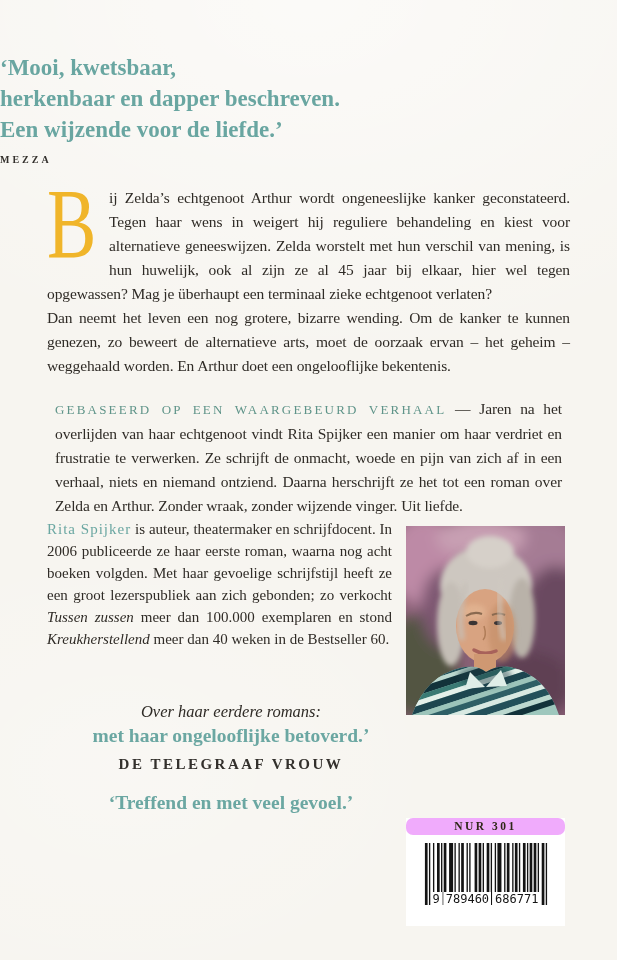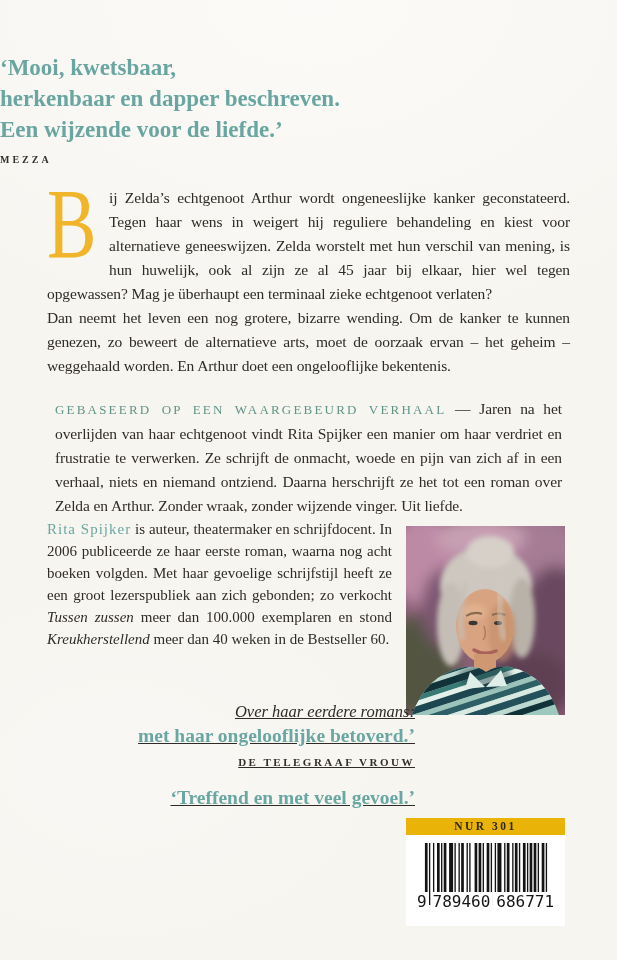--- a/index.html
+++ b/index.html
@@ -29,32 +29,32 @@
   .lead-caps{color:#5f9489;font-size:13px;letter-spacing:2.2px;}
   
   .bio{position:absolute;top:518px;left:47px;width:345px;text-align:justify;
        font-size:15px;line-height:22px;}
   .bio p{margin:0;}
   .bio-name{color:#6ba7a2;letter-spacing:1px;}
   .ital{font-style:italic;}
   
   .photo{position:absolute;left:406px;top:526px;width:159px;height:189px;overflow:hidden;}
   
-  .reviews{position:absolute;top:702px;left:47px;width:368px;text-align:right;text-decoration:underline;}
+  .reviews{position:absolute;top:702px;left:47px;width:368px;text-align:center;}
   .reviews-heading{font-style:italic;font-size:16.5px;margin:0;color:#2f2b26;}
   .review-quote{color:#6ba7a2;font-size:19.5px;line-height:27px;font-weight:600;margin-top:13px;}
-  .review-source{font-size:11px;letter-spacing:2.5px;color:#33302c;font-weight:600;margin-top:7px;}
+  .review-source{font-size:15px;letter-spacing:2.5px;color:#33302c;font-weight:600;margin-top:7px;}
   .review-2{margin-top:16px;}
   
   .barcode-panel{position:absolute;left:406px;top:818px;width:159px;height:108px;background:#fff;}
-  .nur-band{height:17px;line-height:17px;background:#eab308;text-align:center;
-            font-size:11.5px;letter-spacing:2.5px;font-weight:600;color:#2e2817;}
+  .nur-band{height:17px;line-height:17px;background:#f0abfc;text-align:center;
+            font-size:11.5px;letter-spacing:2.5px;font-weight:600;color:#2e2817;border-radius:7px;}
   .bars{width:126px;height:62px;margin:8px auto 0;}
   .isbn{position:relative;margin-top:-13px;text-align:center;
-        font-family:"DejaVu Sans Mono", monospace;font-size:16px;color:#141414;}
+        font-family:"DejaVu Sans Mono", monospace;font-size:12px;color:#141414;}
   .isbn span{background:#fff;padding:0 2px;}
   .isbn .g1{margin-right:2px;}
   .isbn .g2{margin-right:2px;}
 </style>
 </head>
 <body>
 
 <div class="page">
 
   <header class="top-quote">

